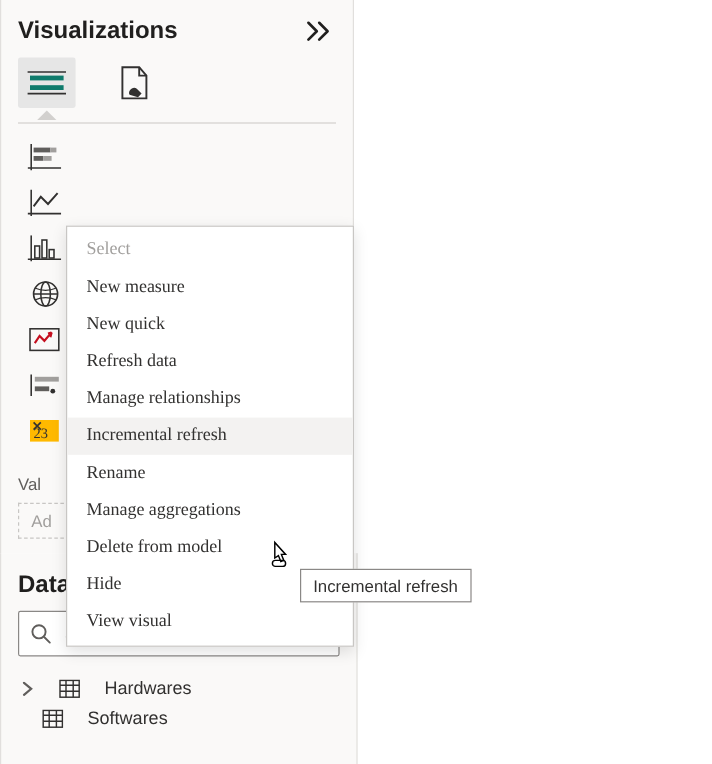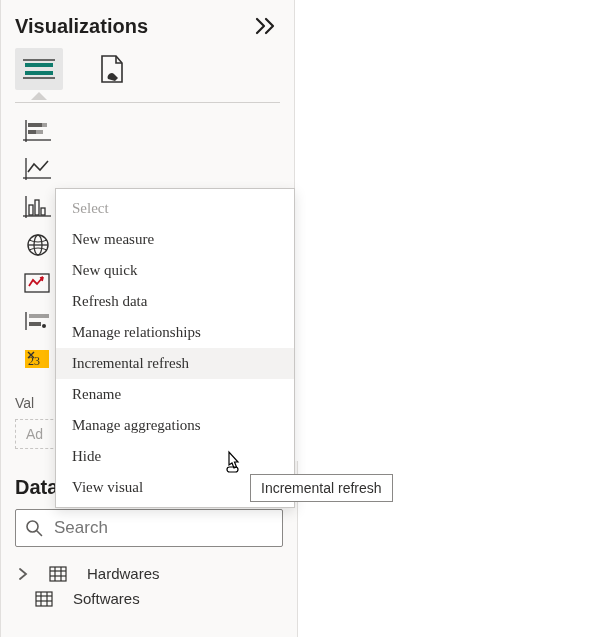--- a/index.html
+++ b/index.html
@@ -319,20 +319,21 @@
 
   <div class="ctx">
     <div class="ctx-item dis">Select</div>
     <div class="ctx-item">New measure</div>
     <div class="ctx-item">New quick</div>
     <div class="ctx-item">Refresh data</div>
     <div class="ctx-item">Manage relationships</div>
     <div class="ctx-item hov">Incremental refresh</div>
     <div class="ctx-item">Rename</div>
     <div class="ctx-item">Manage aggregations</div>
+    <div class="ctx-item">Delete from model</div>
     <div class="ctx-item">Hide</div>
     <div class="ctx-item">View visual</div>
   </div>
 
   <div class="tooltip">Incremental refresh</div>
 
   <div class="cursor">
     <svg width="20" height="24" viewBox="0 0 20 24">
       <path d="M6 2 L6 15 L9 13 L11 18 L13.5 17 L11.5 12 L15 12 Z" fill="#fff" stroke="#000" stroke-width="1.2"></path>
       <rect x="4" y="17" width="11" height="5" rx="2.5" fill="none" stroke="#000" stroke-width="1.2"></rect>

